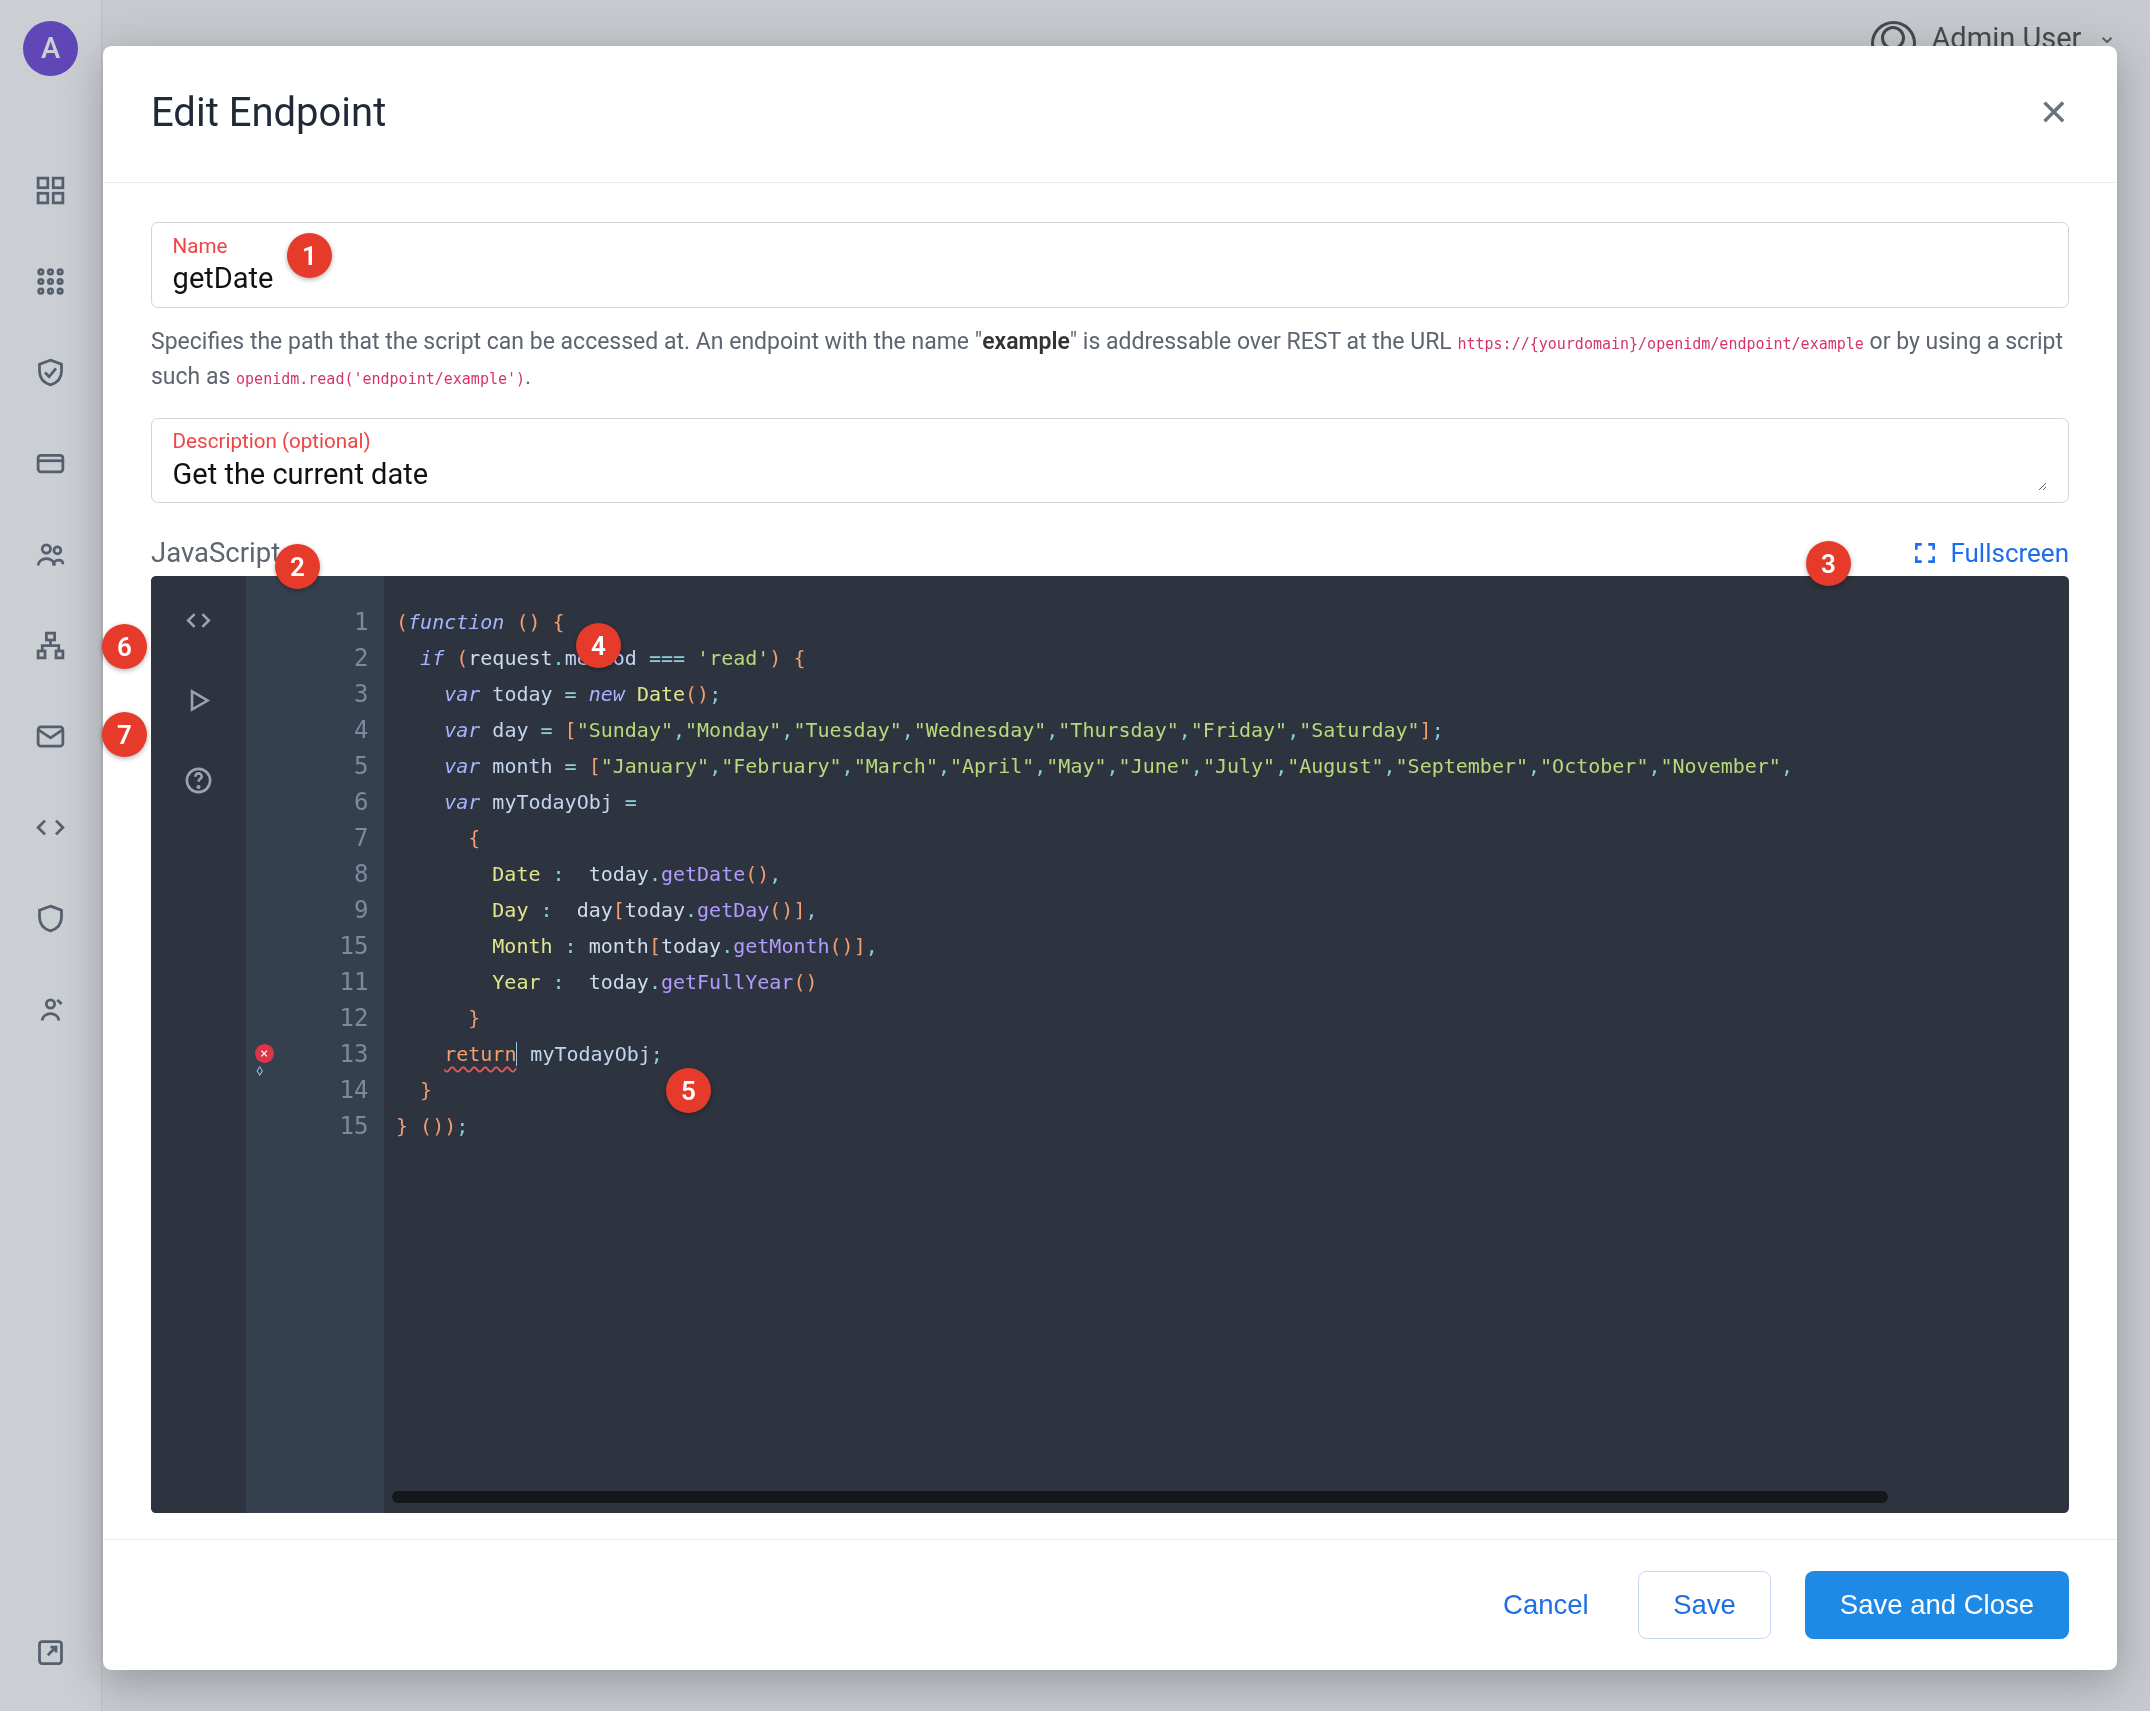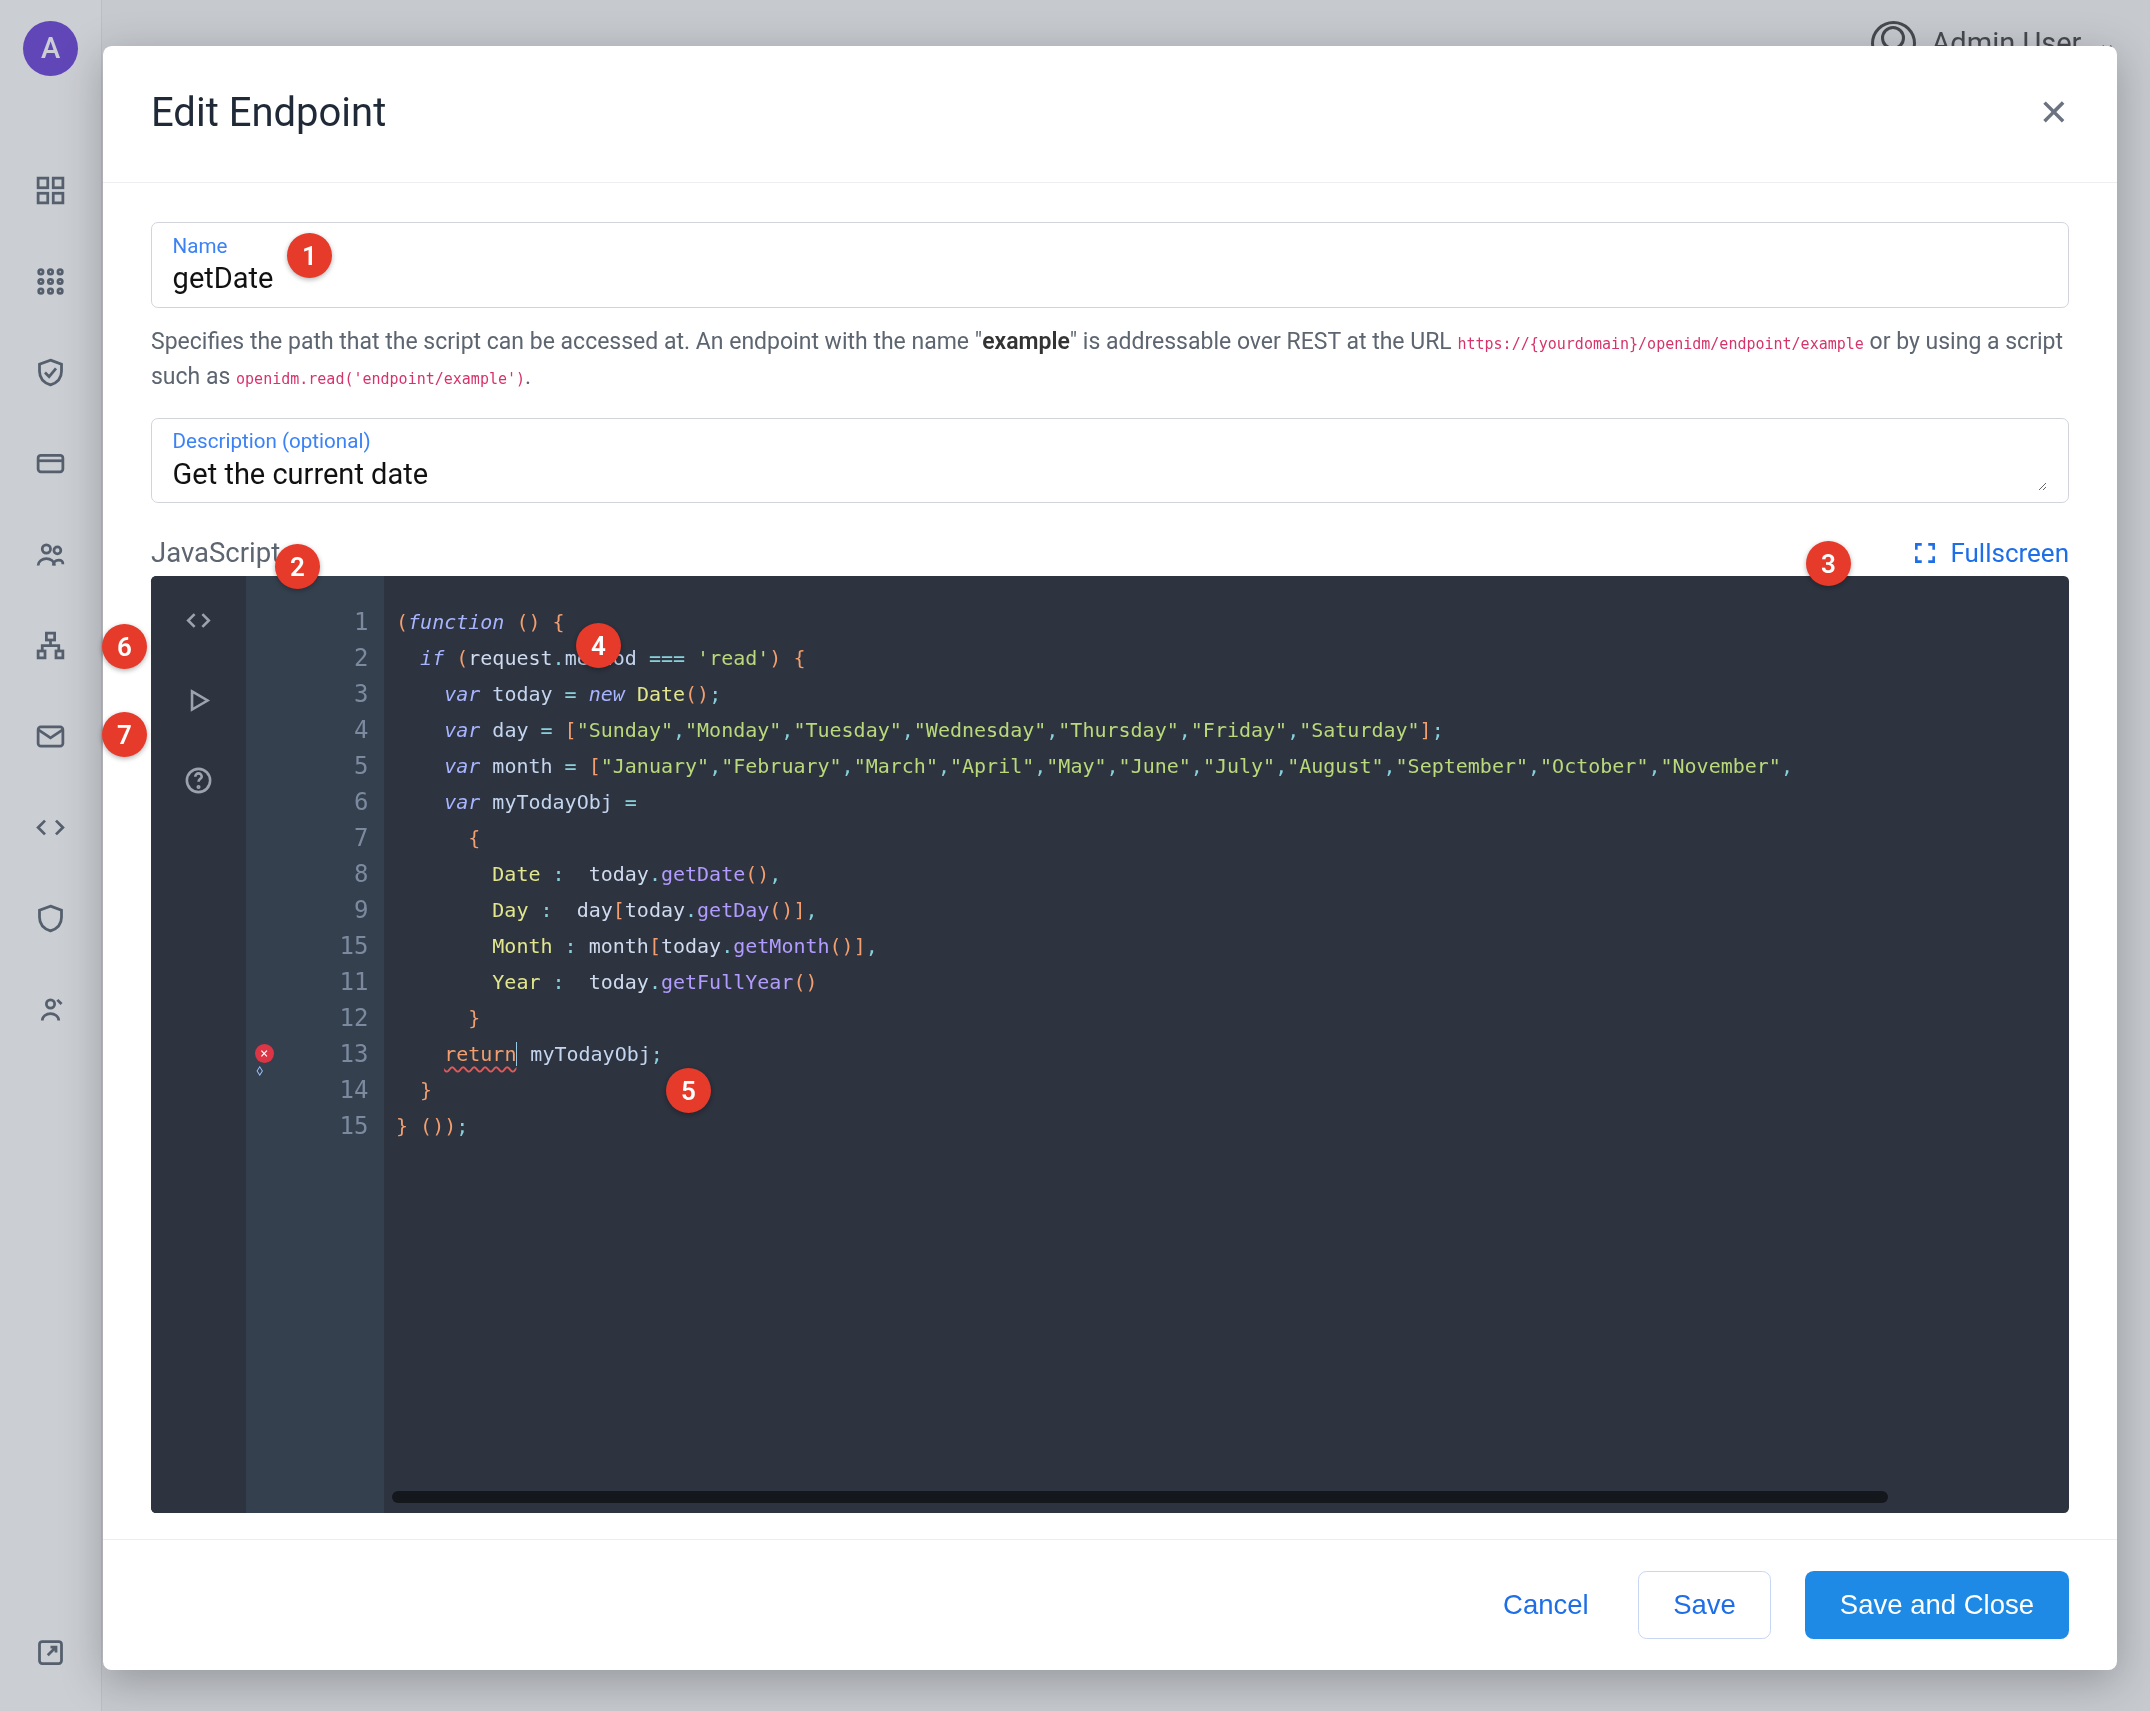--- a/index.html
+++ b/index.html
@@ -41,21 +41,21 @@
     display:flex;align-items:center;justify-content:center;
     color: #4b5563;
   }
   .side-icon svg { width: 33px; height: 33px; stroke: currentColor; fill:none; stroke-width:2; }
   .side-bottom {
     margin-top: auto;
     margin-bottom: 41px;
   }
   .topbar {
     position:absolute; right: 34px; top: 20.6px;
-    display:flex; align-items:center; gap:15.5px;
+    display:flex; align-items:flex-start; gap:15.5px;
     color:#333; font-size: 29px;
   }
   .topbar-avatar{
     width:45px;height:45px;border-radius:50%;
     border:3.4px solid #333;
     display:flex;align-items:center;justify-content:center;
   }
   .topbar-avatar .inner{width:24px;height:24px;border-radius:50%;border:3.4px solid #333;position:relative;top:-5.2px;}
   .topbar-avatar .body{width:34px;height:12px;border:3.4px solid #333;border-bottom:none;border-radius:17px 17px 0 0;position:absolute;bottom:-2.6px;}
   .chev{font-size:24px;color:#555;}
@@ -94,21 +94,21 @@
   }
 
   .field-wrap{
     border:1.7px solid #d1d5db;
     border-radius:6.9px;
     padding: 10.3px 20.6px 12px;
     margin-bottom: 17px;
     position:relative;
   }
   .field-label{
-    font-size:20.6px; color:#3b82f6;
+    font-size:20.6px; color:#ef4444;
   }
   .field-input{
     border:none; outline:none;
     font-size:29px; width:100%;
     color:#111; margin-top:3.4px;
     font-family:inherit;
     background:transparent;
   }
   textarea.field-input{ resize: vertical; min-height:34px; }
 

